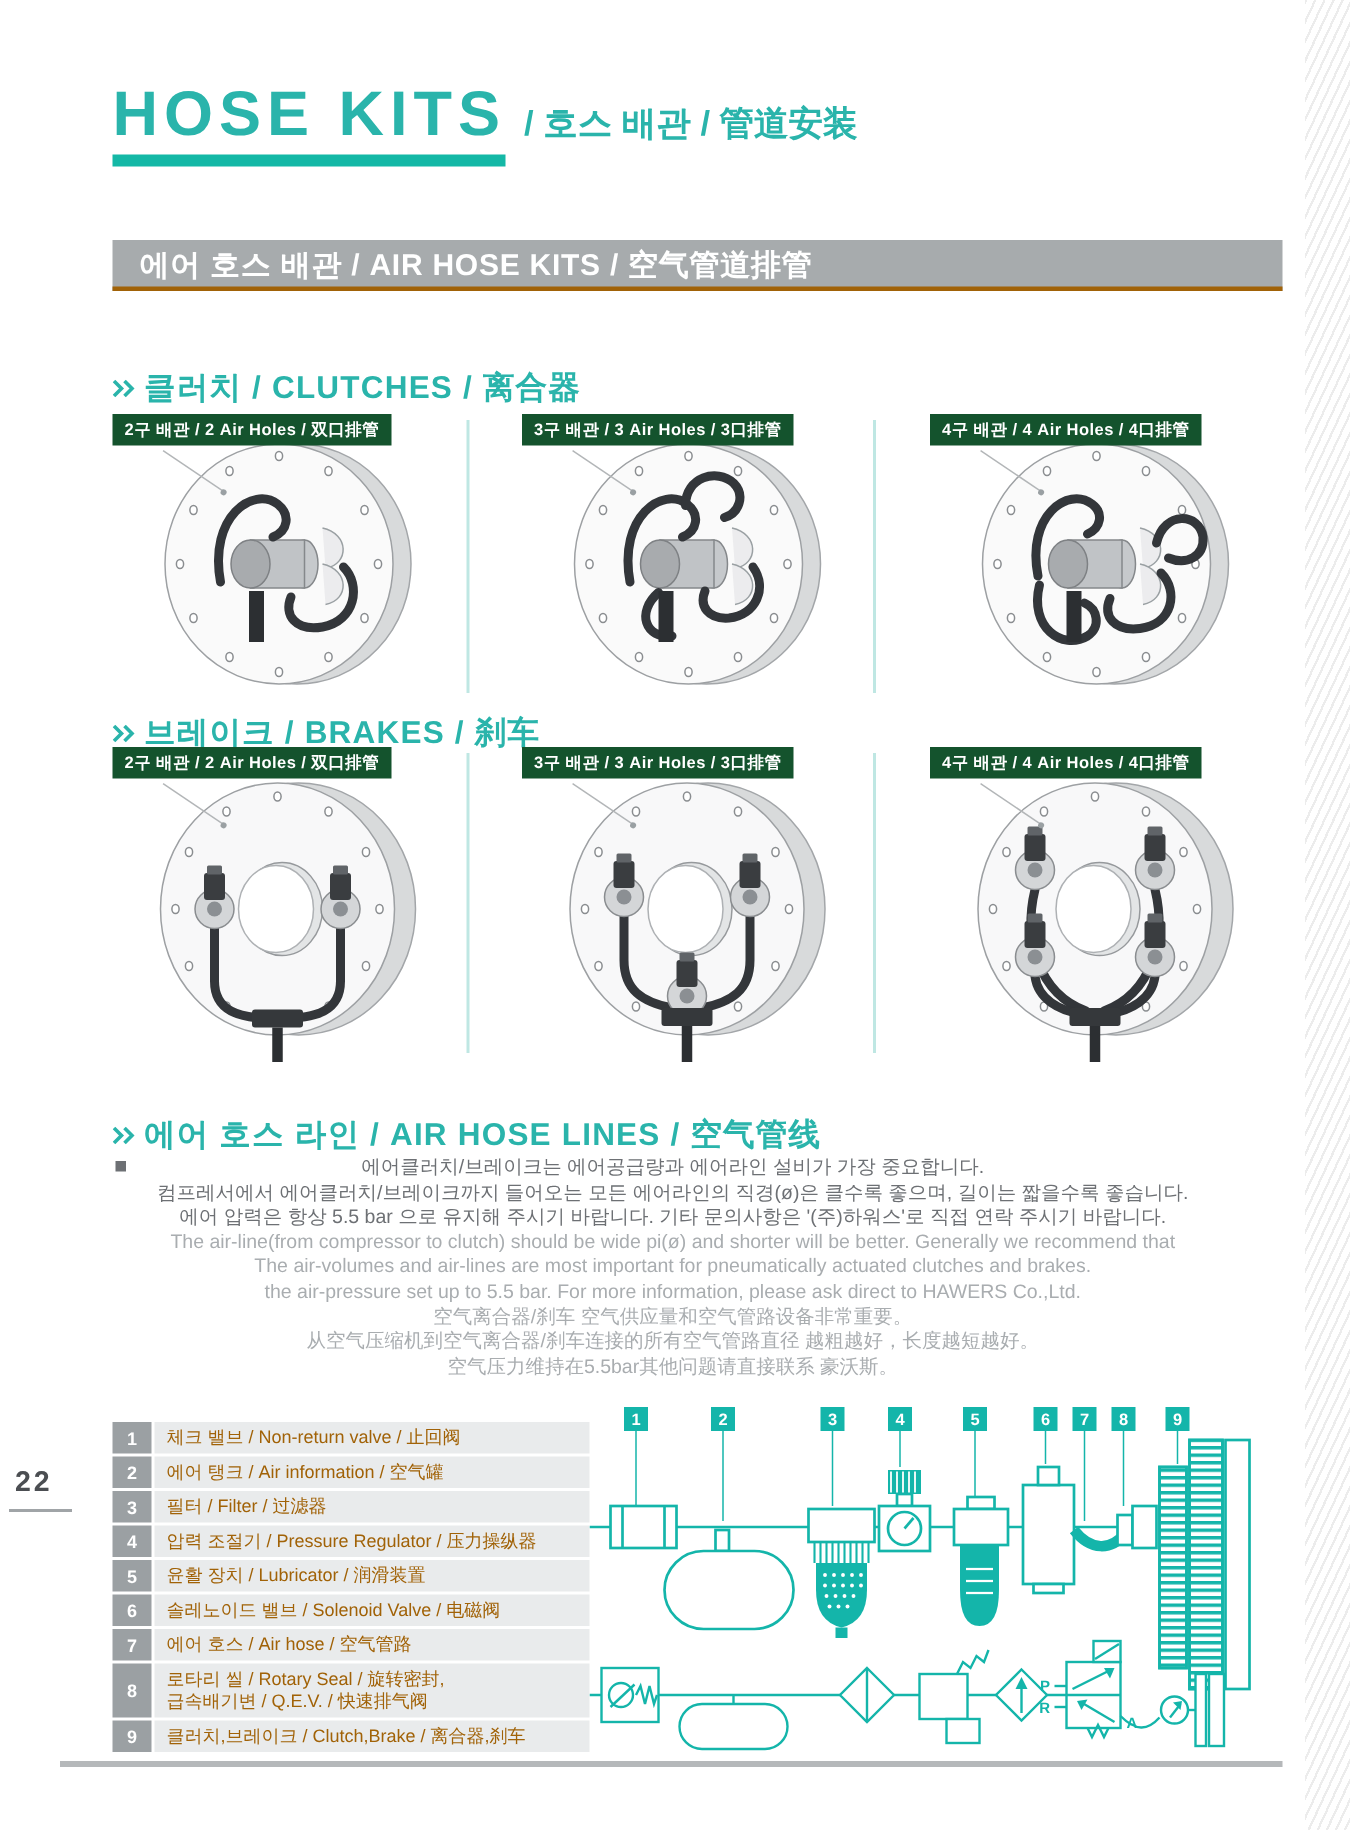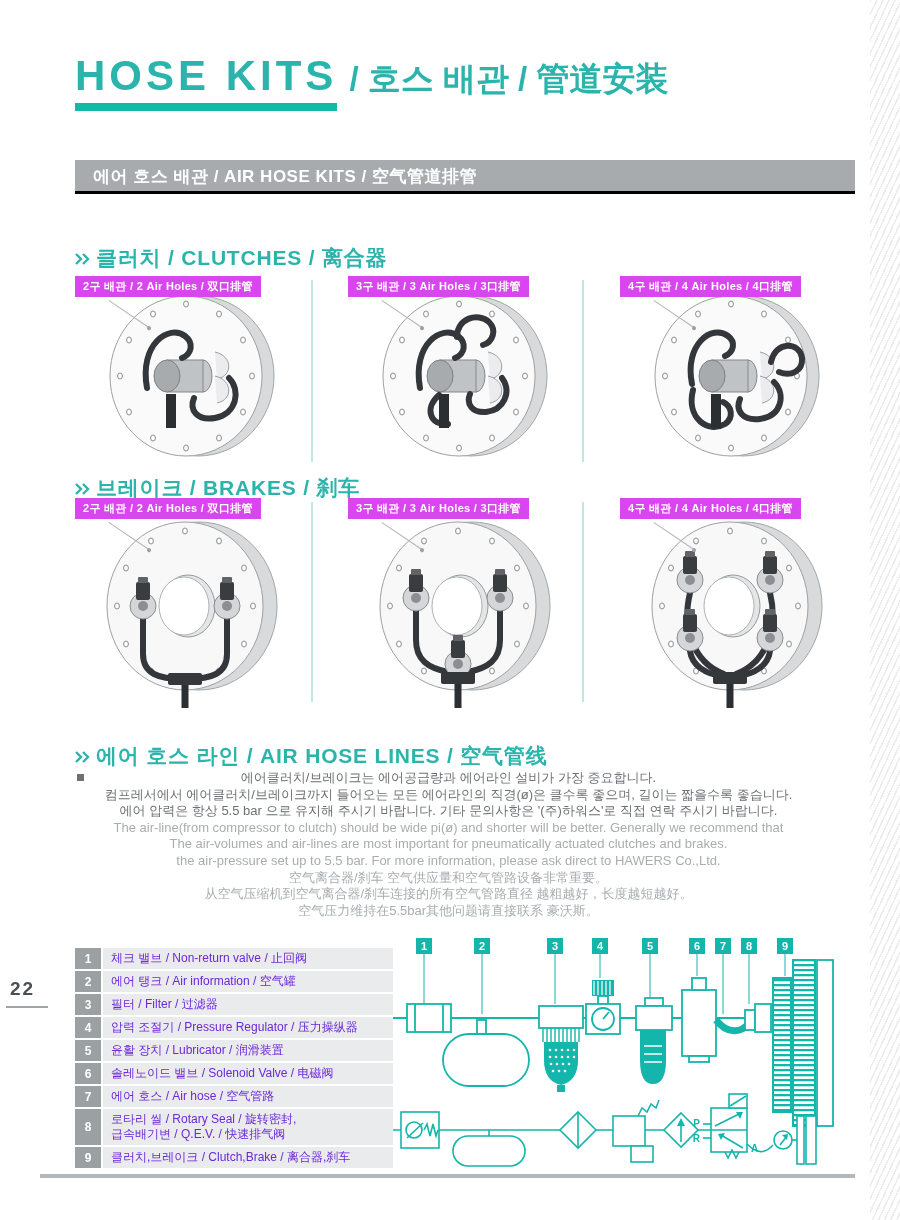--- a/index.html
+++ b/index.html
@@ -3,49 +3,49 @@
 <meta charset="utf-8">
 <style>
   html,body{margin:0;padding:0;background:#fff;}
   .page{position:relative;width:900px;height:1220px;background:#ffffff;overflow:hidden;
         font-family:"Liberation Sans", sans-serif;}
   .edge-hatch{position:absolute;top:0;right:0;width:30px;height:1220px;
         background:repeating-linear-gradient(115deg,#ececec 0 1.5px,#ffffff 1.5px 5.5px);}
   
   .title{position:absolute;left:75px;top:52px;white-space:nowrap;color:#2ab4ab;}
   .title-main{font-size:42px;font-weight:bold;letter-spacing:4px;border-bottom:8px solid #14b8a6;padding-bottom:3px;display:inline-block;}
-  .title-suffix{font-size:33px;font-weight:bold;margin-left:12px;}
+  .title-suffix{font-size:23px;font-weight:bold;margin-left:12px;}
   
   .band{position:absolute;left:75px;top:160px;width:780px;height:34px;background:#a7abad;
-        border-bottom:3px solid #000000;color:#ffffff;font-size:17px;font-weight:bold;
+        border-bottom:3px solid #a16207;color:#ffffff;font-size:20px;font-weight:bold;
         line-height:34px;padding-left:18px;box-sizing:border-box;letter-spacing:0.5px;}
   
   .sec-head{position:absolute;left:75px;color:#2ab4ab;font-size:21px;font-weight:bold;letter-spacing:0.8px;white-space:nowrap;}
   .sec-head svg{margin-right:6px;}
   
   .panel{position:absolute;width:235px;}
-  .variant-badge{position:relative;z-index:3;display:inline-block;background:#d946ef;color:#fff;
+  .variant-badge{position:relative;z-index:3;display:inline-block;background:#14532d;color:#fff;
         font-size:11px;font-weight:bold;padding:3px 8px;letter-spacing:0.3px;white-space:nowrap;}
   .vleader{position:absolute;left:34px;top:24px;width:48px;height:1px;background:#b3b6b8;
         transform:rotate(34deg);transform-origin:left top;z-index:2;}
   .vleader::after{content:"";position:absolute;right:-3px;top:-1.5px;width:4px;height:4px;border-radius:50%;background:#9aa0a3;}
   .panel svg{position:absolute;left:6px;z-index:1;}
   .divider{position:absolute;width:2px;background:#bfe7e3;}
   
   .para{position:absolute;left:75px;top:770px;width:730px;font-size:13px;line-height:16.6px;text-align:center;}
   .para .bullet{position:absolute;left:2px;top:4px;width:7px;height:7px;background:#6d7074;}
   .para .lines{padding-left:17px;}
   .ko{color:#6d7074;}
   .light{color:#a9adb0;}
   
   .legend{position:absolute;left:75px;top:948px;width:318px;}
   .lrow{display:flex;margin-bottom:2px;}
   .lno{flex:0 0 26px;background:#9ba0a3;color:#ffffff;font-size:12px;font-weight:bold;
        display:flex;align-items:center;justify-content:center;margin-right:2px;}
-  .llabel{flex:1;background:#e9ebec;color:#6d28d9;font-size:12px;padding:3px 8px;line-height:15px;display:flex;flex-direction:column;justify-content:center;min-height:15px;}
+  .llabel{flex:1;background:#e9ebec;color:#a16207;font-size:12px;padding:3px 8px;line-height:15px;display:flex;flex-direction:column;justify-content:center;min-height:15px;}
   
   .pagenum{position:absolute;left:10px;top:978px;font-size:19px;font-weight:bold;letter-spacing:2px;color:#4b4e52;}
   .pagenum-rule{position:absolute;left:6px;top:1006px;width:42px;height:2px;background:#a0a4a7;}
   .bottom-rule{position:absolute;left:40px;top:1174px;width:815px;height:4px;background:#b5b8ba;}
   .diagram{position:absolute;left:393px;top:934px;}
 </style>
 </head>
 <body>
 
 <div class="page">

